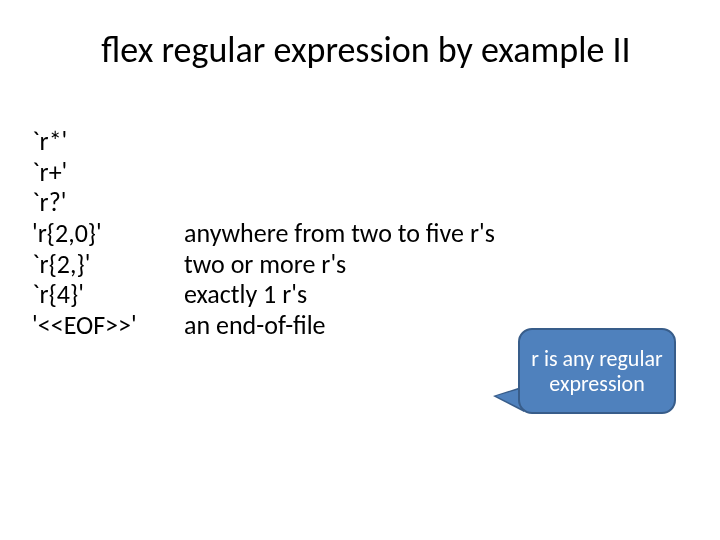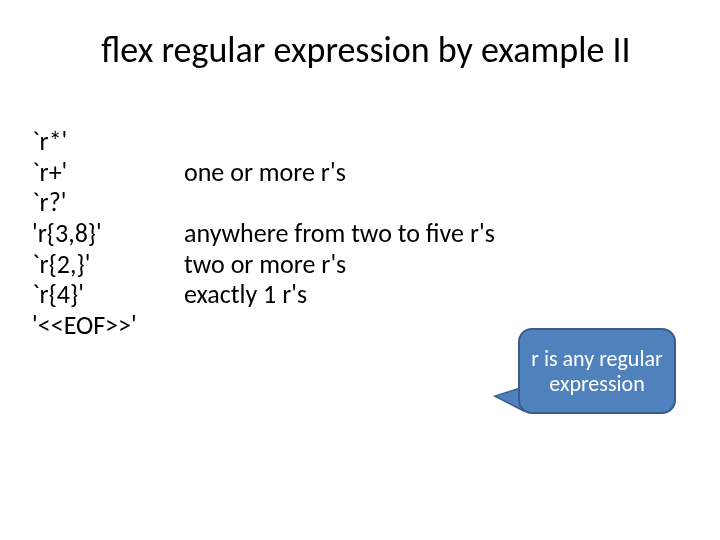--- a/index.html
+++ b/index.html
@@ -93,39 +93,39 @@
 <div class="slide">
 
   <div class="title">flex regular expression by example II</div>
 
   <div class="content">
     <div class="row">
       <div class="pattern">`r*'</div>
     </div>
     <div class="row">
       <div class="pattern">`r+'</div>
-      <div class="desc"><span>one or more r's</span></div>
     </div>
     <div class="row">
       <div class="pattern">`r?'</div>
     </div>
     <div class="row">
-      <div class="pattern">'r{3,8}'</div>
+      <div class="pattern">'r{2,0}'</div>
       <div class="desc"><span>anywhere from two to five r's</span></div>
     </div>
     <div class="row">
       <div class="pattern">`r{2,}'</div>
       <div class="desc"><span>two or more r's</span></div>
     </div>
     <div class="row">
       <div class="pattern">`r{4}'</div>
       <div class="desc"><span>exactly 1 r's</span></div>
     </div>
     <div class="row">
       <div class="pattern">'&lt;&lt;EOF&gt;&gt;'</div>
+      <div class="desc"><span>an end-of-file</span></div>
     </div>
   </div>
 
   <div class="callout-tail-border"></div>
   <div class="callout-tail"></div>
   <div class="callout">
     <span>r is any regular expression</span>
   </div>
 
 </div>

